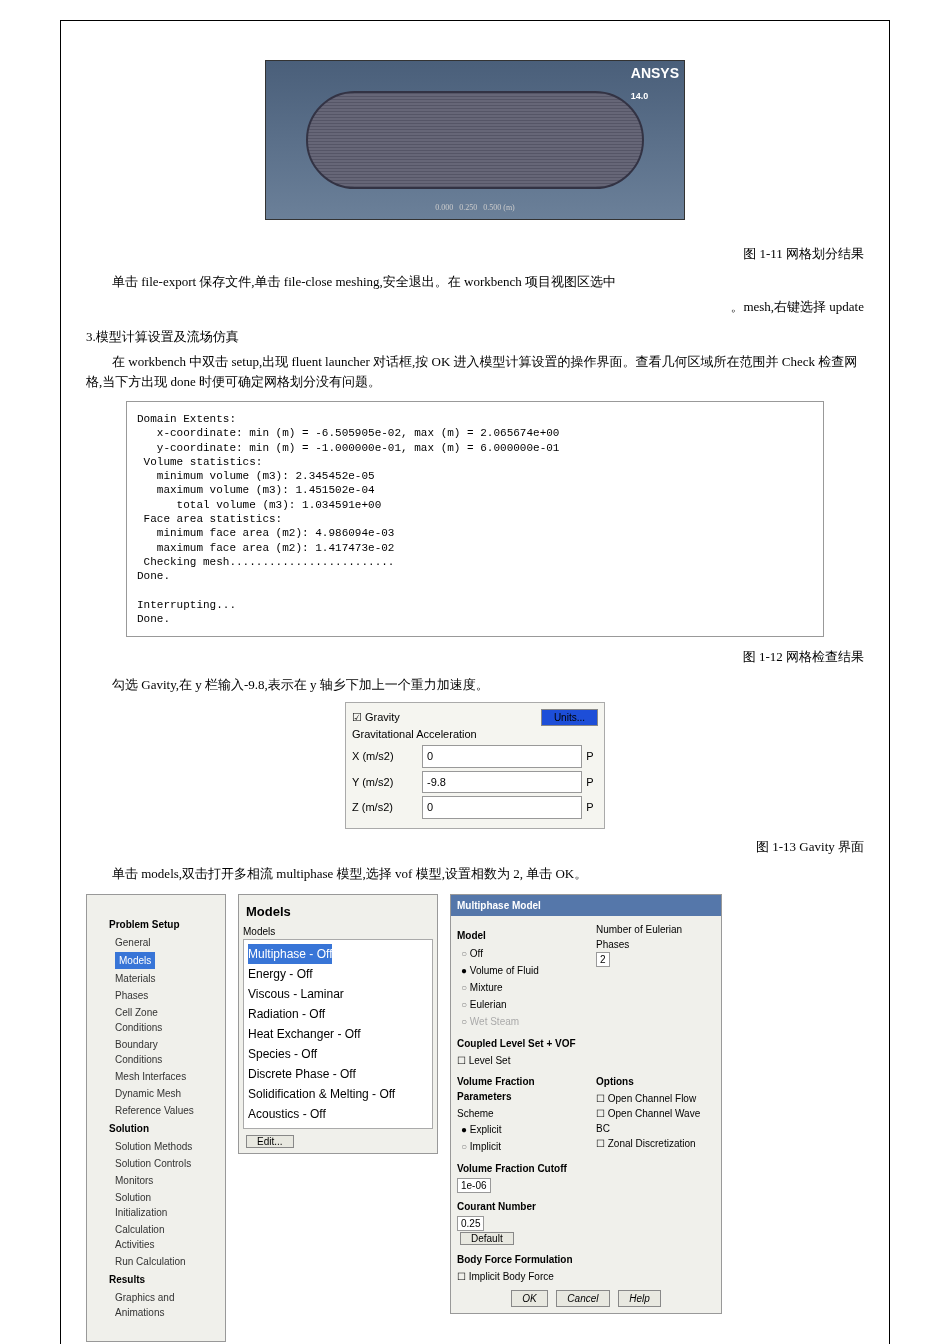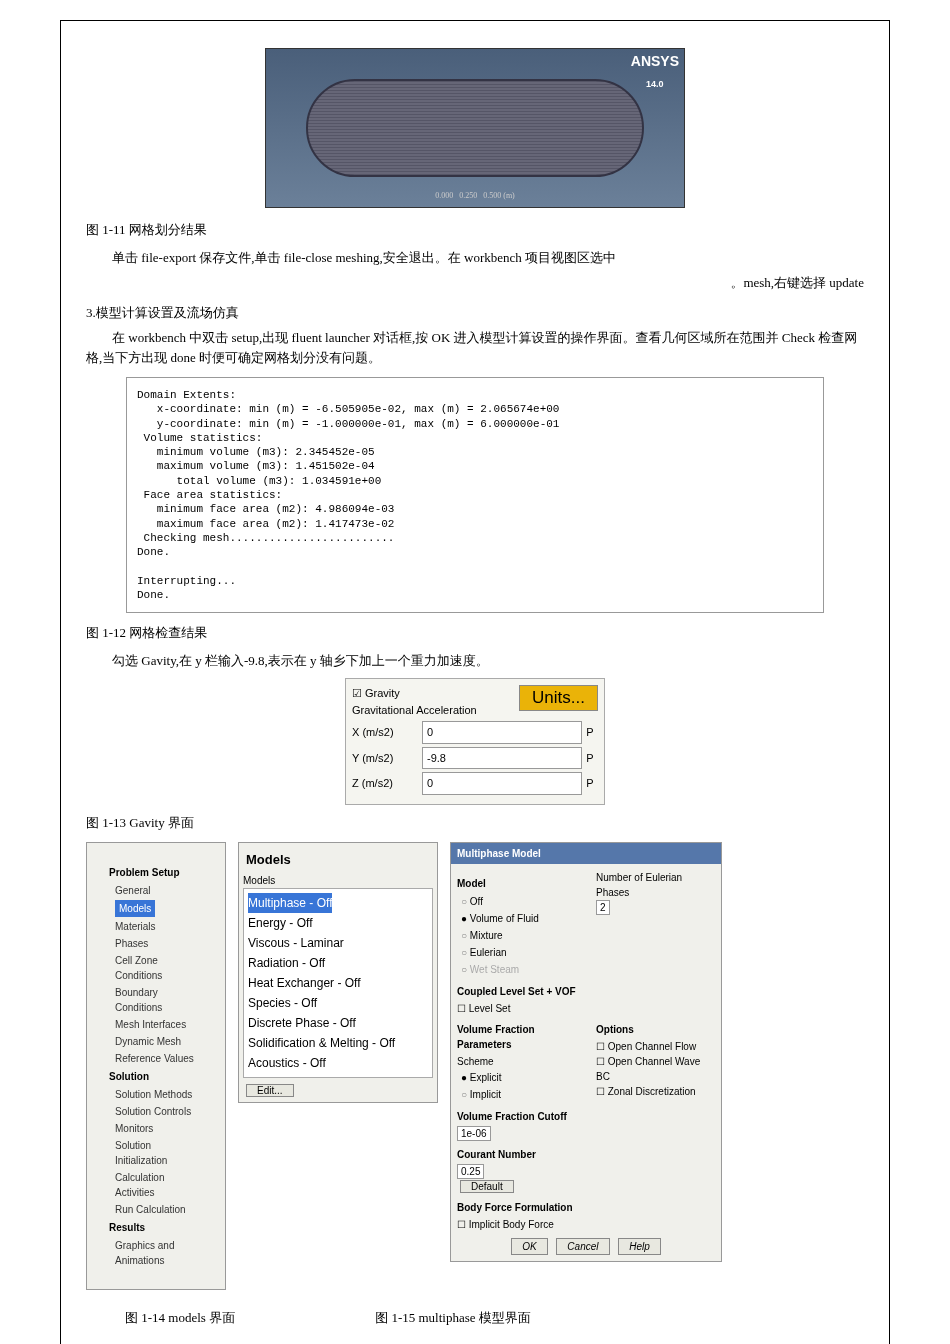--- a/index.html
+++ b/index.html
@@ -1,31 +1,31 @@
 <!DOCTYPE html>
 <html><head>
 <meta charset="utf-8">
 <style>
 * { box-sizing: border-box; margin: 0; padding: 0; }
 body { font-family: "SimSun", "Microsoft YaHei", serif; font-size: 13px; background: #fff; width: 950px; margin: 0 auto; padding: 20px 60px; color: #000; line-height: 1.5; }
 .page-border { border: 1px solid #000; padding: 15px 25px; }
-.figure-box { margin: 12px auto; text-align: center; }
+.figure-box { margin: 24px auto; text-align: left; }
 .mesh-img { width: 420px; height: 160px; margin: 0 auto; background: linear-gradient(to bottom, #4a5f7a, #6b8099); border: 1px solid #333; position: relative; }
 .mesh-cylinder { position: absolute; top: 30px; left: 40px; right: 40px; bottom: 30px; background: repeating-linear-gradient(0deg, #556 0, #556 1px, #667 1px, #667 3px), repeating-linear-gradient(90deg, #556 0, #556 1px, #667 1px, #667 3px); border-radius: 50px; border: 2px solid #334; }
 .ansys-logo { position: absolute; top: 2px; right: 5px; color: #fff; font-weight: bold; font-size: 14px; font-family: Arial; }
 .scale-bar { position: absolute; bottom: 5px; left: 50%; transform: translateX(-50%); color: #ccc; font-size: 8px; }
-.caption { text-align: left; font-family: "SimSun"; margin: 8px 0; }
+.caption { text-align: right; font-family: "SimSun"; margin: 8px 0; }
 .body-text { text-indent: 2em; margin: 6px 0; }
 .right-align { text-align: right; }
 .console-box { font-family: "Courier New", monospace; font-size: 11px; border: 1px solid #999; padding: 10px; margin: 10px 40px; background: #fff; white-space: pre; line-height: 1.3; }
 .gravity-box { width: 260px; margin: 8px auto; border: 1px solid #aaa; background: #f5f5f0; padding: 6px; font-family: Arial; font-size: 11px; }
 .gravity-row { display: flex; align-items: center; margin: 3px 0; }
 .gravity-label { width: 70px; }
 .gravity-input { flex: 1; background: #fff; border: 1px solid #999; padding: 2px 4px; }
-.units-btn { float: right; background: #eab308; border: 1px solid #888; padding: 2px 12px; font-size: 17px; }
+.units-btn { float: right; background: #1d4ed8; border: 1px solid #888; padding: 2px 12px; font-size: 10px; }
 .panel-3up { display: flex; gap: 12px; margin: 10px 0; align-items: flex-start; }
 .panel-col { border: 1px solid #999; background: #f0f0eb; font-family: Arial; font-size: 10px; }
 .tree-panel { width: 140px; padding: 20px; }
 .tree-panel .hdr { font-weight: bold; padding: 2px; }
 .tree-item { padding: 1px 0 1px 8px; color: #333; }
 .tree-sel { background: #3875d7; color: #fff; padding: 1px 4px; display: inline-block; }
 .models-panel { width: 200px; padding: 4px; }
 .multiphase-panel { width: 272px; padding: 6px; }
 .models-list { background: #fff; border: 1px solid #aaa; padding: 4px; font-size: 12px; }
 .models-list div { padding: 1px 0; }
@@ -98,20 +98,21 @@
       </div>
   <div class="gravity-row">
         <span class="gravity-label">Z (m/s2)</span>
         <span class="gravity-input">0</span>
         <span style="width:16px;text-align:center">P</span>
       </div>
 </div>
 
 <div class="caption">图 1-13 Gavity 界面</div>
 
+<p class="body-text">单击 models,双击打开多相流 multiphase 模型,选择 vof 模型,设置相数为 2, 单击 OK。</p>
 
 <div class="panel-3up">
   <div class="panel-col tree-panel">
     <div class="hdr">Problem Setup</div>
     <div class="tree-item">General</div>
     <div class="tree-item"><span class="tree-sel">Models</span></div>
     <div class="tree-item">Materials</div>
     <div class="tree-item">Phases</div>
     <div class="tree-item">Cell Zone Conditions</div>
     <div class="tree-item">Boundary Conditions</div>

